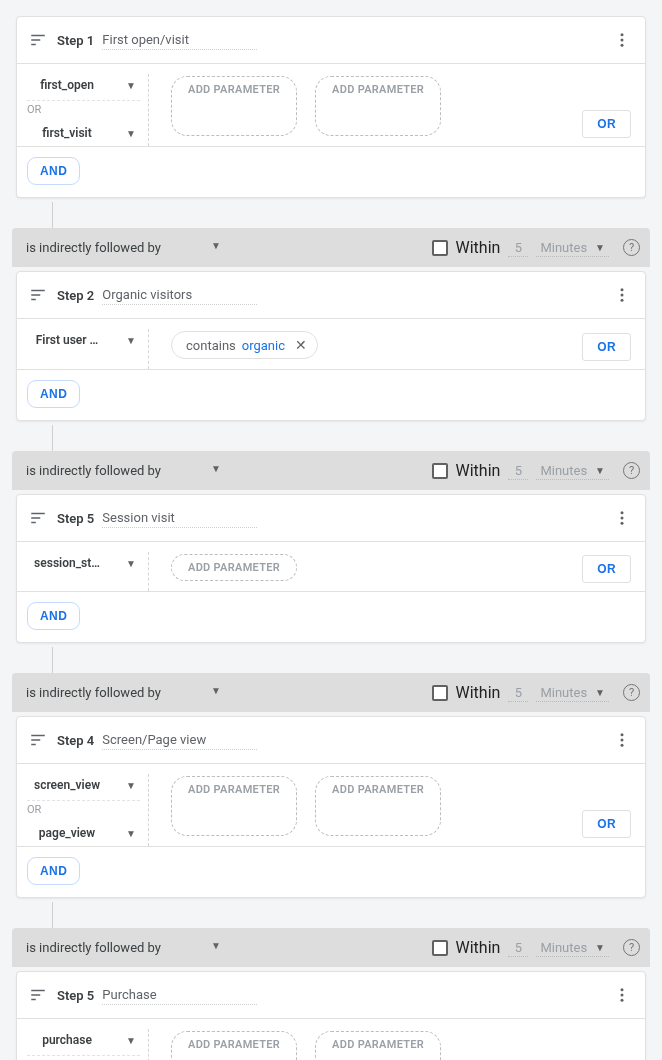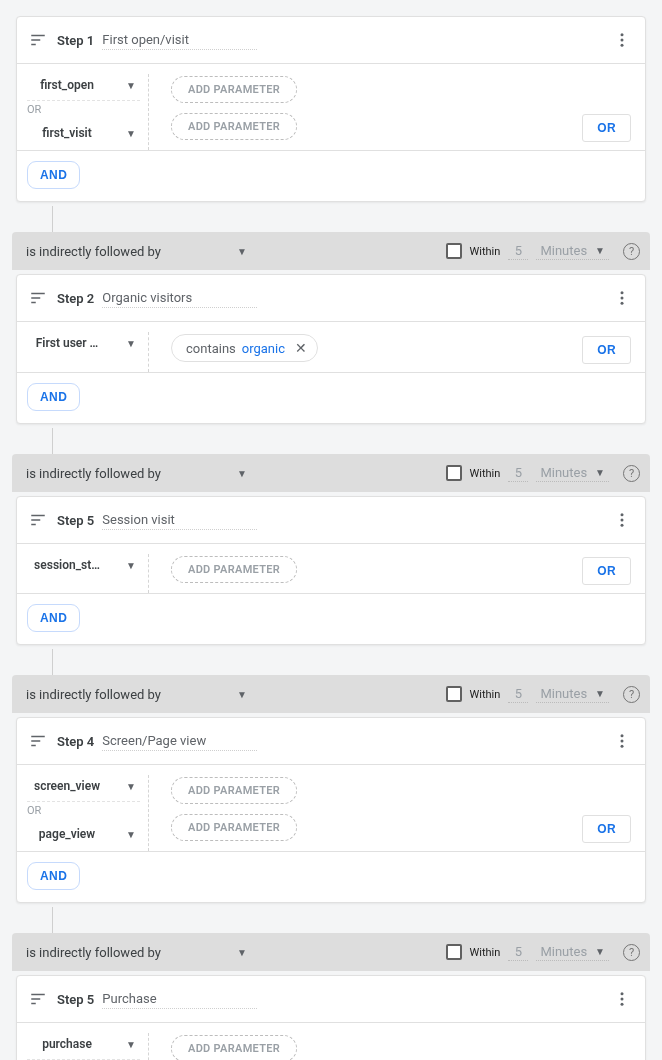--- a/index.html
+++ b/index.html
@@ -92,22 +92,22 @@
     font-size: 11px;
     color: var(--text-light);
     padding: 2px 0 6px 0;
     border-top: 1px dashed #e3e3e3;
     margin-top:2px;
   }
   .cond-mid {
     flex: 1 1 auto;
     padding-left: 22px;
     display:flex;
-    flex-direction:column;
-    gap:10px;
+    flex-direction:row;
+    gap:18px;
     padding-top:2px;
     padding-bottom:10px;
   }
   .param-pill {
     width: fit-content;
     border: 1px dashed var(--border-dashed);
     border-radius: 16px;
     padding: 6px 16px;
     font-size: 11px;
     font-weight:600;
@@ -173,35 +173,35 @@
     border-radius: 4px 4px 0 0;
     display:flex;
     align-items:center;
     padding: 10px 10px 10px 14px;
     font-size: 13px;
     color: var(--text-dark);
     gap: 8px;
   }
   .follow-select {
     display:flex;
-    align-items:center;
-    gap: 76px;
+    align-items:flex-start;
+    gap: 50px;
     color: var(--text-dark);
     cursor:pointer;
   }
   .tiny-caret { font-size:10px; color: var(--icon-color); }
   .follow-spacer { flex:1 1 auto; }
   .checkbox {
     width:16px;height:16px;
     border:2px solid #616161;
     border-radius:2px;
     background:#fff;
     cursor:pointer;
   }
-  .within-lbl { color:#222; font-size:11px; }
+  .within-lbl { color:#222; font-size:16px; }
   .within-num {
     width: 20px;
     text-align:center;
     color: var(--text-light);
     border-bottom:1px dotted #bbb;
     padding:1px 2px;
   }
   .unit-select {
     color: var(--text-light);
     border-bottom:1px dotted #bbb;

